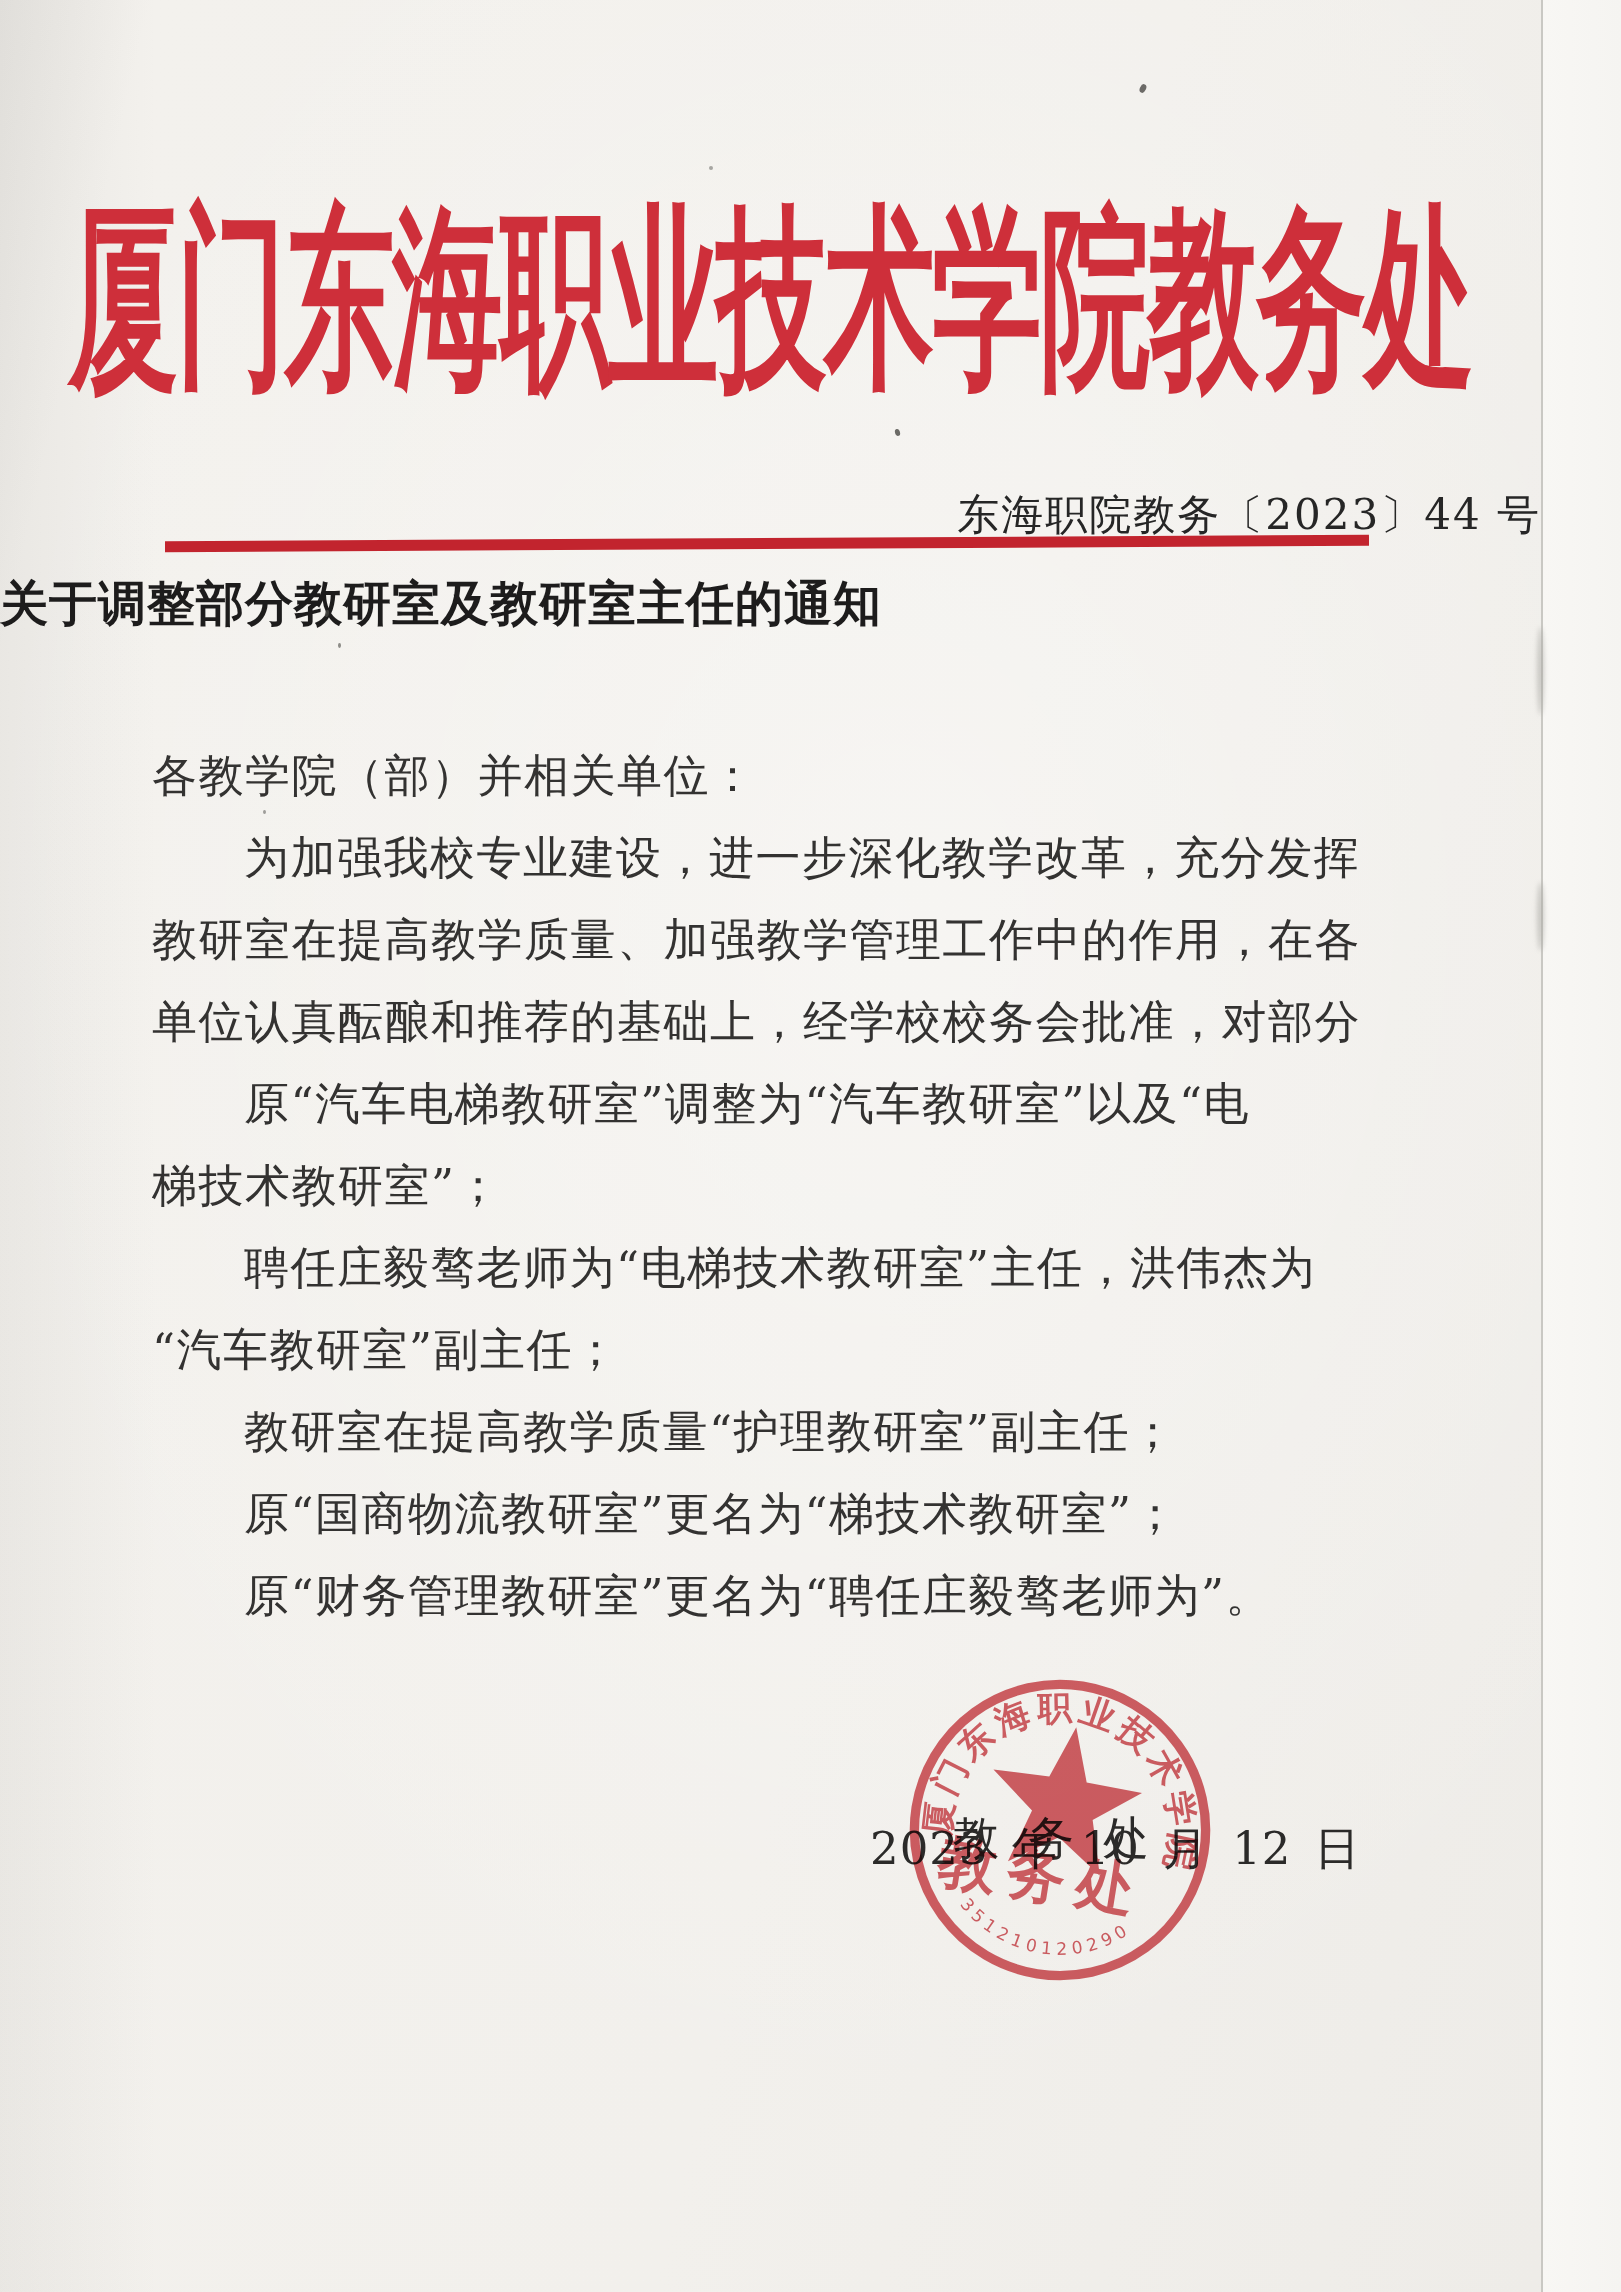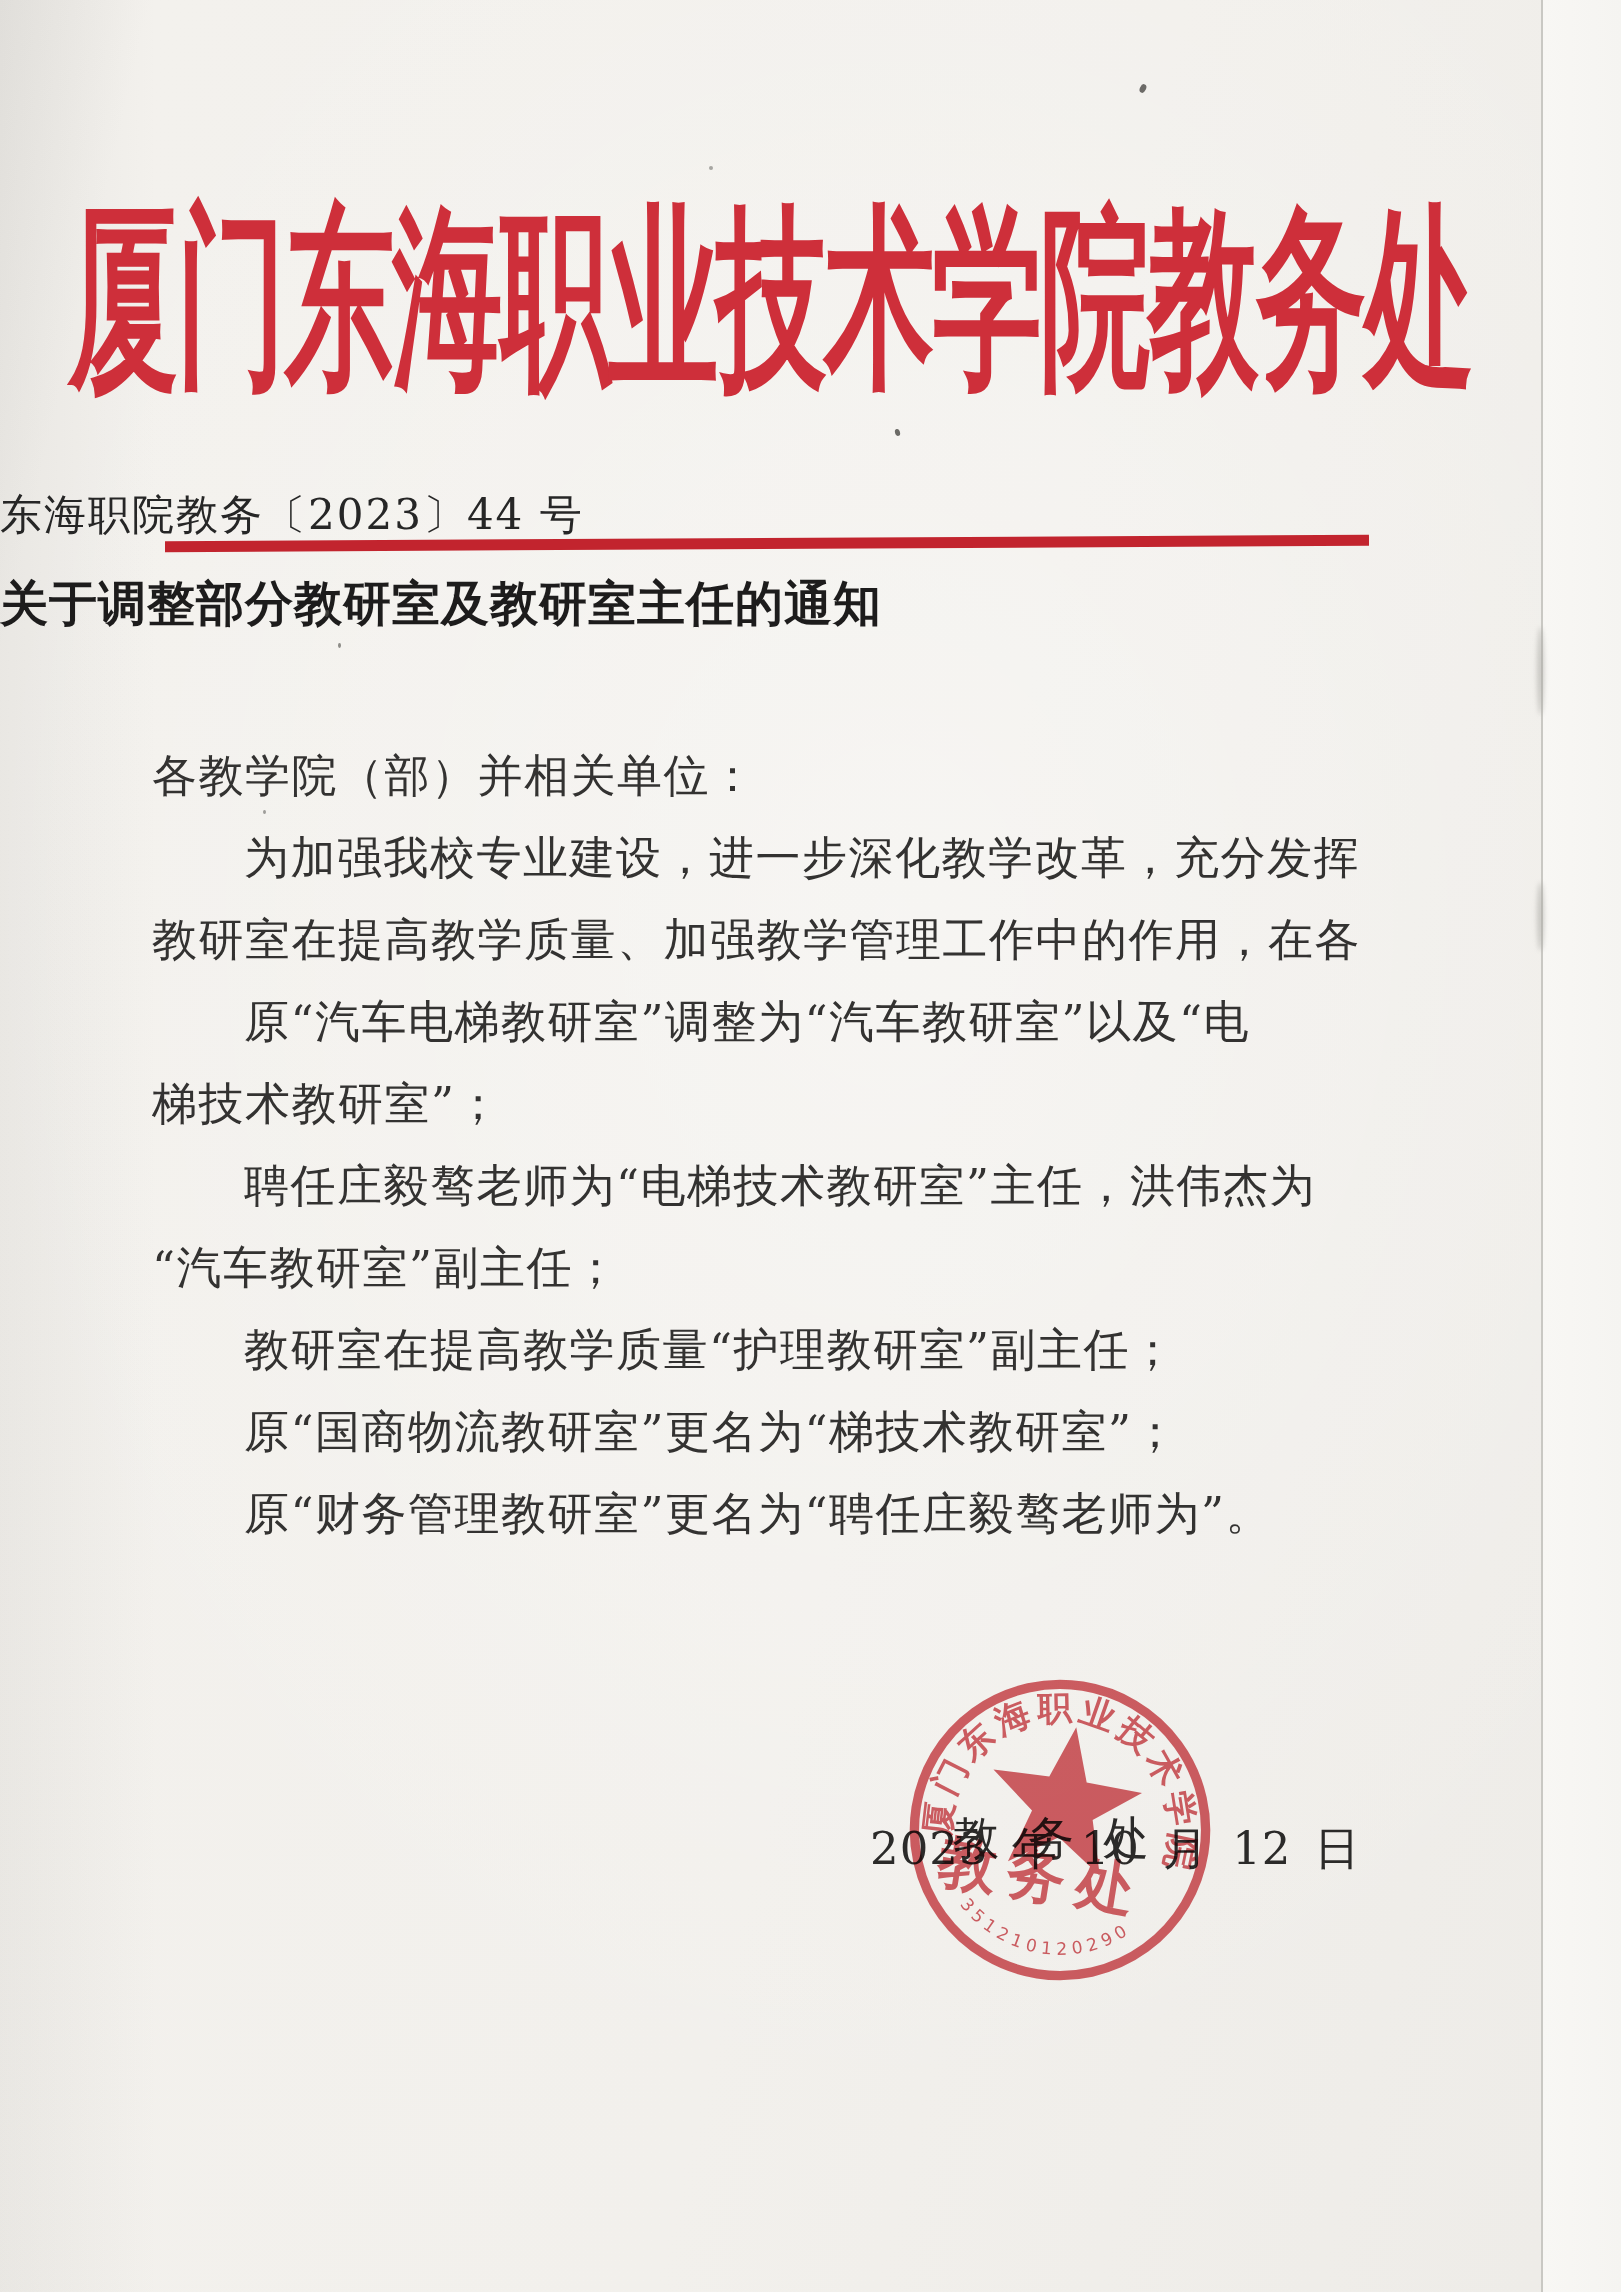--- a/index.html
+++ b/index.html
@@ -31,21 +31,21 @@
     text-align:center;
     font-family:"DejaVu Sans","Liberation Sans",sans-serif;
     font-weight:bold;
     font-size:110px;line-height:1;letter-spacing:-2px;
     color:var(--title-red);
     transform:scaleY(1.78);transform-origin:top center;
     white-space:nowrap;
   }
   .doc-number{
     position:absolute;top:487px;left:0;width:1541px;
-    text-align:left;font-size:42px;color:#262626;letter-spacing:2px;
+    text-align:right;font-size:42px;color:#262626;letter-spacing:2px;
     white-space:nowrap;
   }
   .red-line{
     position:absolute;top:538px;left:165px;width:1204px;height:10.8px;
     background:var(--line-red);transform:rotate(-0.3deg);
   }
   .subject{
     position:absolute;top:572px;left:0;width:1541px;
     text-align:left;font-size:48px;font-weight:bold;color:#1d1c1c;
     letter-spacing:1px;white-space:nowrap;
@@ -108,20 +108,21 @@
 <div class="doc-number">东海职院教务〔2023〕44 号</div>
 
 <div class="red-line"></div>
 
 <div class="subject">关于调整部分教研室及教研室主任的通知</div>
 
 <div class="body-lines">
     <div class="bline">各教学院（部）并相关单位：</div>
     <div class="bline ind">为加强我校专业建设，进一步深化教学改革，充分发挥</div>
     <div class="bline">教研室在提高教学质量、加强教学管理工作中的作用，在各</div>
+    <div class="bline">单位认真酝酿和推荐的基础上，经学校校务会批准，对部分</div>
     <div class="bline ind">原“汽车电梯教研室”调整为“汽车教研室”以及“电</div>
     <div class="bline">梯技术教研室”；</div>
     <div class="bline ind">聘任庄毅骜老师为“电梯技术教研室”主任，洪伟杰为</div>
     <div class="bline">“汽车教研室”副主任；</div>
     <div class="bline ind">教研室在提高教学质量“护理教研室”副主任；</div>
     <div class="bline ind">原“国商物流教研室”更名为“梯技术教研室”；</div>
     <div class="bline ind">原“财务管理教研室”更名为“聘任庄毅骜老师为”。</div>
   </div>
 
 <div class="signature">教务处</div>

